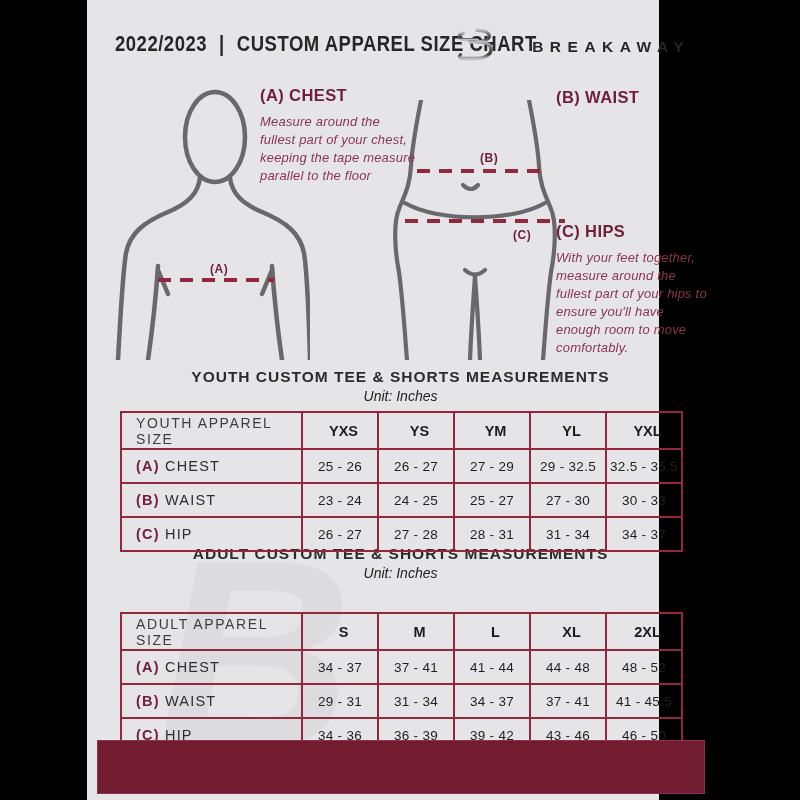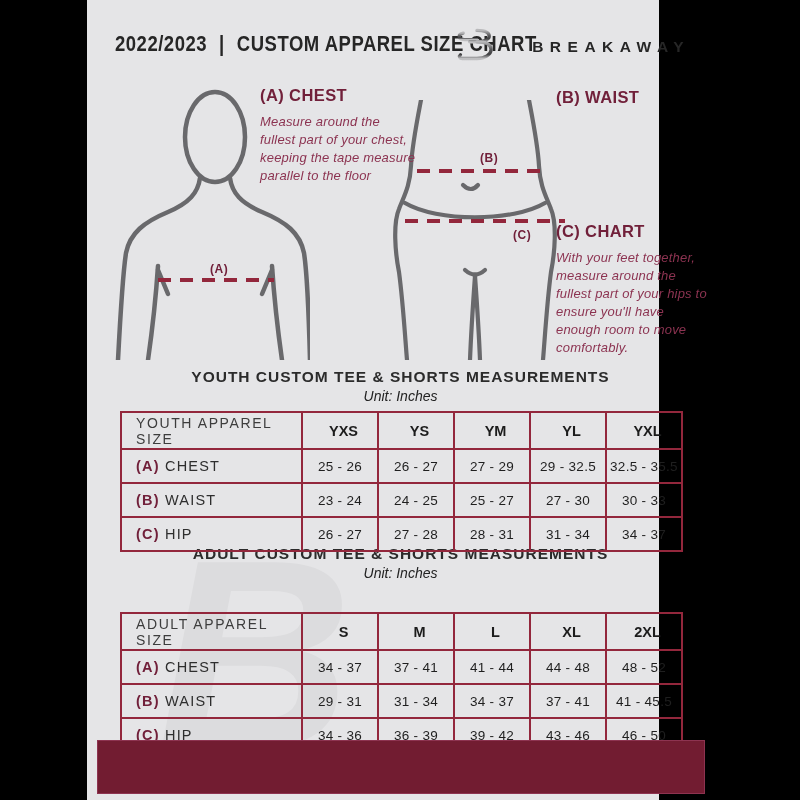--- a/index.html
+++ b/index.html
@@ -119,21 +119,21 @@
   <span class="marker" style="left:393px; top:151px;">(B)</span>
   <div class="dash" style="left:330px; top:169px; width:126px;"></div>
   <div class="dash" style="left:318px; top:219px; width:160px;"></div>
   <span class="marker" style="left:426px; top:228px;">(C)</span>
 
   <div class="guide-head" style="left:173px; top:86px;">(A) CHEST</div>
   <div class="guide-desc" style="left:173px; top:113px; width:158px;">Measure around the fullest part of your chest, keeping the tape measure parallel to the floor</div>
 
   <div class="guide-head" style="left:469px; top:88px;">(B) WAIST</div>
 
-  <div class="guide-head" style="left:469px; top:222px;">(C) CHART</div>
+  <div class="guide-head" style="left:469px; top:222px;">(C) HIPS</div>
   <div class="guide-desc" style="left:469px; top:249px; width:152px;">With your feet together, measure around the fullest part of your hips to ensure you'll have enough room to move comfortably.</div>
 
   <div class="watermark">B</div>
 
   <div class="sec-title" style="top:368px;">YOUTH CUSTOM TEE &amp; SHORTS MEASUREMENTS</div>
   <div class="sec-unit" style="top:388px;">Unit: Inches</div>
 
   <table class="size" style="top:411px;">
     <colgroup>
         <col class="c0">

